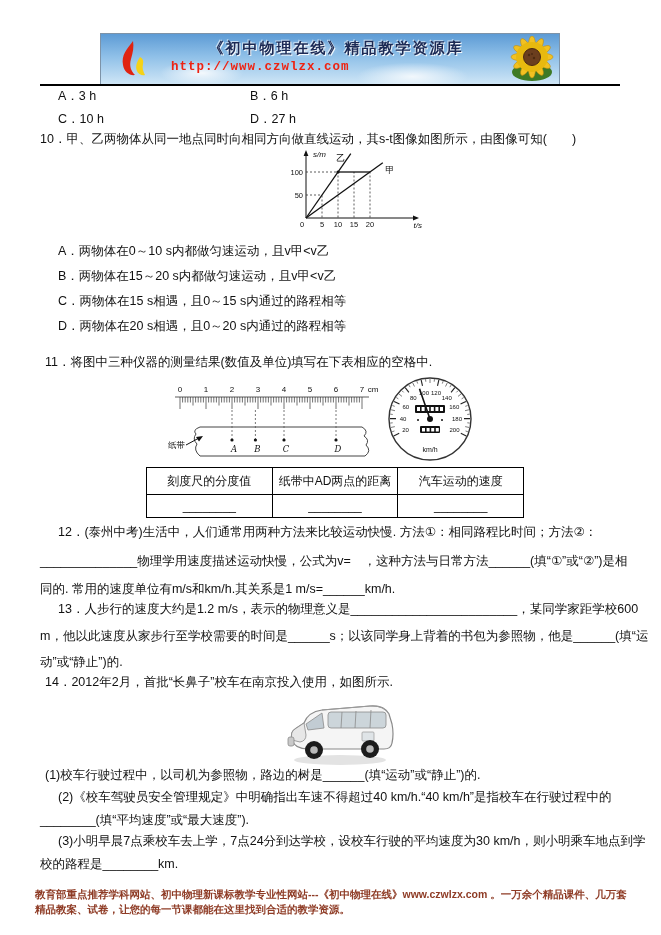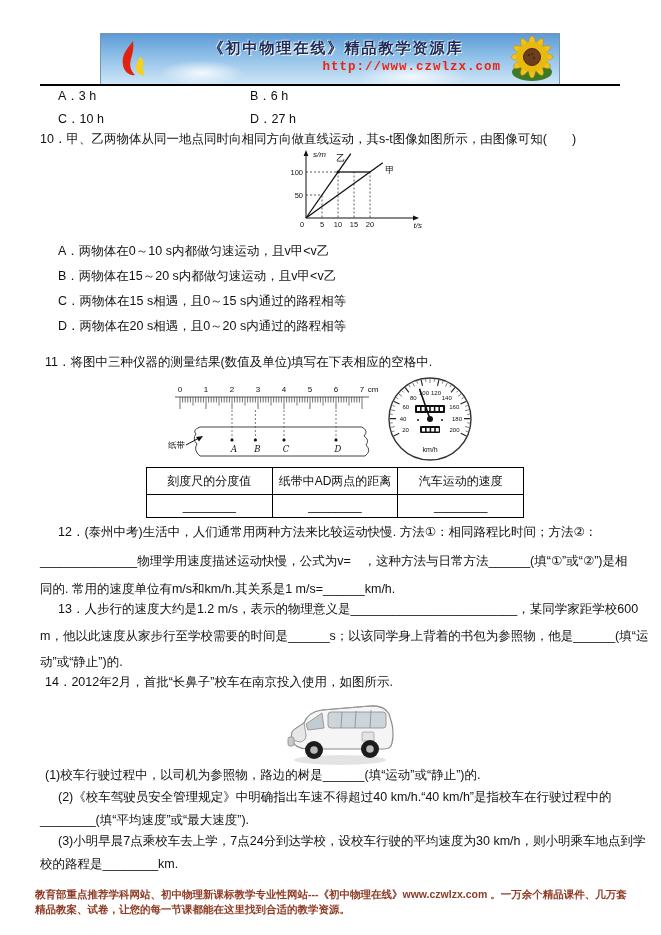--- a/index.html
+++ b/index.html
@@ -9,21 +9,21 @@
   .indent{padding-left:18px;}
   .banner{position:absolute;left:100px;top:33px;width:458px;height:50px;border:1px solid #7d93a8;
           background:
             radial-gradient(ellipse 60px 18px at 22% 78%, rgba(255,255,255,.85), rgba(255,255,255,0) 70%),
             radial-gradient(ellipse 80px 20px at 68% 85%, rgba(255,255,255,.8), rgba(255,255,255,0) 70%),
             radial-gradient(ellipse 50px 14px at 45% 30%, rgba(255,255,255,.5), rgba(255,255,255,0) 70%),
             linear-gradient(180deg,#5d9bd5 0%,#8fc0e8 45%,#cfe6f6 100%);}
   .banner-title{position:absolute;left:70px;top:5px;width:330px;text-align:center;
           font-size:15px;font-weight:700;letter-spacing:2px;color:#1c2a55;
           text-shadow:1px 1px 0 rgba(255,255,255,.9),-1px -1px 0 rgba(255,255,255,.6);}
-  .banner-url{position:absolute;left:70px;top:26px;width:330px;text-align:right;
+  .banner-url{position:absolute;left:70px;top:26px;width:330px;text-align:left;
           font-size:12.5px;font-weight:700;letter-spacing:1px;color:#ee2211;
           font-family:"Liberation Mono","DejaVu Sans Mono",monospace;}
   .divider{position:absolute;left:40px;top:84px;width:580px;height:0;border-top:2px solid #000;}
   .sect-bold{font-weight:700;}
   table.meas{position:absolute;left:146px;top:467px;width:378px;border-collapse:collapse;
           font-size:12px;table-layout:fixed;}
   table.meas td{border:1px solid #000;text-align:center;padding:0;}
   table.meas tr.hd td{height:26px;}
   table.meas tr.bl td{height:22px;}
   .fig{position:absolute;}

